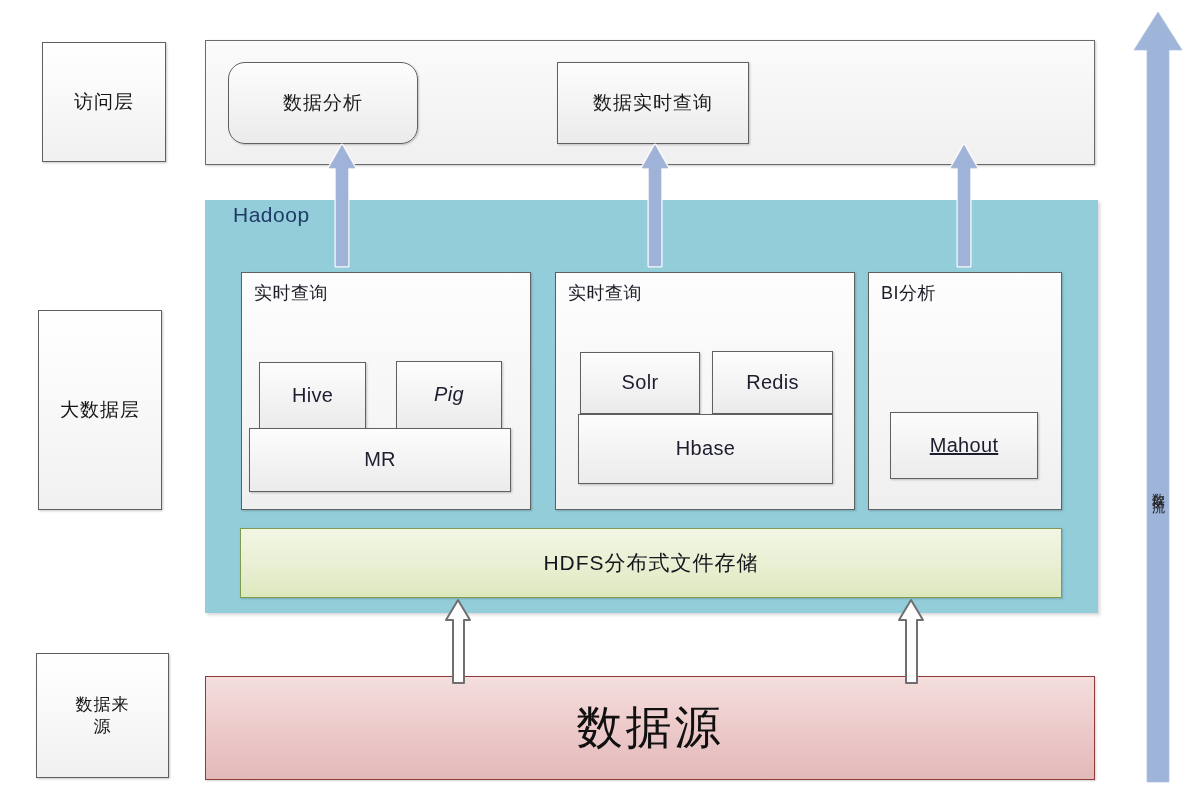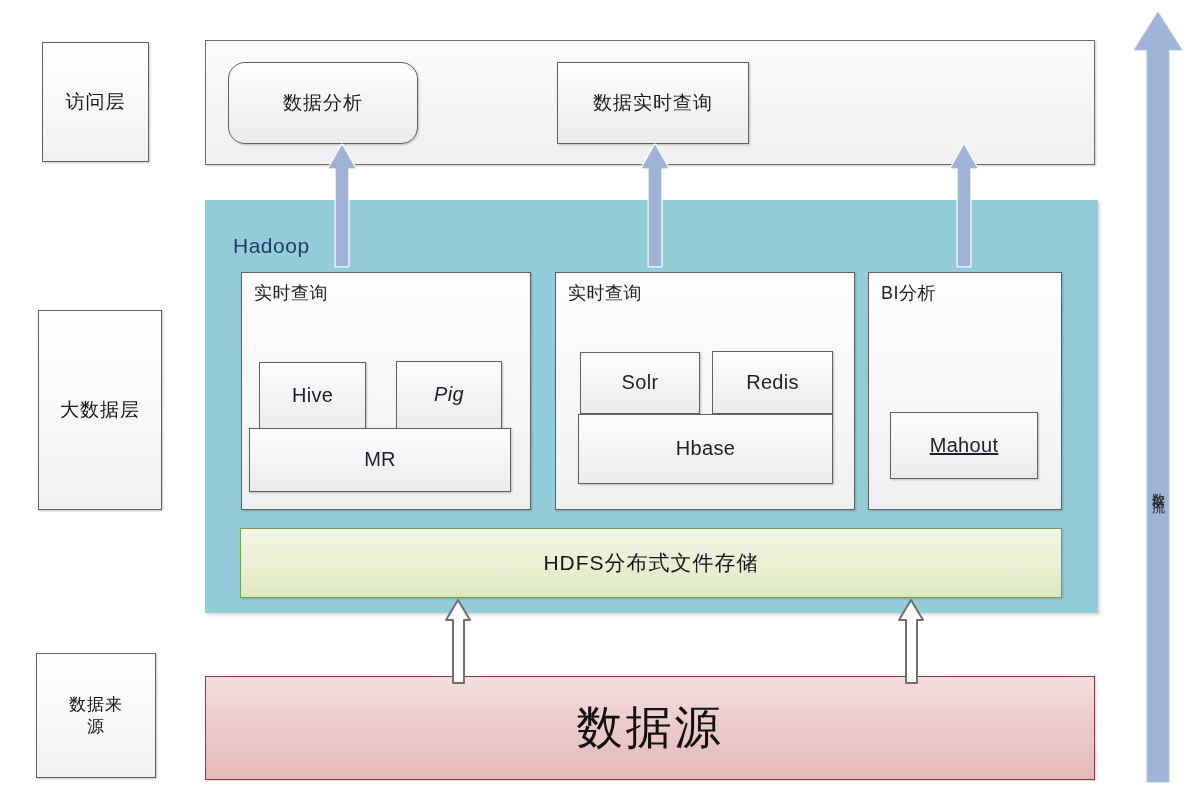--- a/index.html
+++ b/index.html
@@ -138,48 +138,48 @@
     letter-spacing: 3px;
     line-height: 1;
     text-align: center;
   }
 </style>
 </head>
 <body>
 
 <div id="canvas">
 
-  <div class="box plain stage-label" style="left:42px; top:42px; width:107px; height:120px;">
+  <div class="box plain stage-label" style="left:42px; top:42px; width:124px; height:120px;">
     <span>访问层</span>
   </div>
 
   <div class="box plain stage-label" style="left:38px; top:310px; width:124px; height:200px;">
     <span>大数据层</span>
   </div>
 
-  <div class="box plain stage-label" style="left:36px; top:653px; width:120px; height:125px; font-size:17px;">
+  <div class="box plain stage-label" style="left:36px; top:653px; width:133px; height:125px; font-size:17px;">
     <span style="display:inline-block; width:70px;">数据来源</span>
   </div>
 
   <div class="box" id="access-band" style="left:205px; top:40px; width:890px; height:125px; justify-content:flex-start;">
   </div>
 
   <div class="box access-box" style="left:228px; top:62px; width:190px; height:82px;border-radius:17px;">
     <span>数据分析</span>
   </div>
 
   <div class="box access-box" style="left:557px; top:62px; width:192px; height:82px;">
     <span>数据实时查询</span>
   </div>
 
 
   <div id="hadoop-container" style="left:205px; top:200px; width:893px; height:413px;">
   </div>
 
-  <div id="hadoop-title" style="left:233px; top:234px;">Hadoop</div>
+  <div id="hadoop-title" style="left:233px; top:203px;">Hadoop</div>
 
   <div class="group-panel" style="left:241px; top:272px; width:290px; height:238px;">
     <div class="group-title">实时查询</div>
   </div>
 
   <div class="box tech-box" style="left:259px; top:362px; width:107px; height:67px;">
     <span>Hive</span>
   </div>
 
   <div class="box tech-box" style="left:396px; top:361px; width:106px; height:68px;font-style:italic;">

